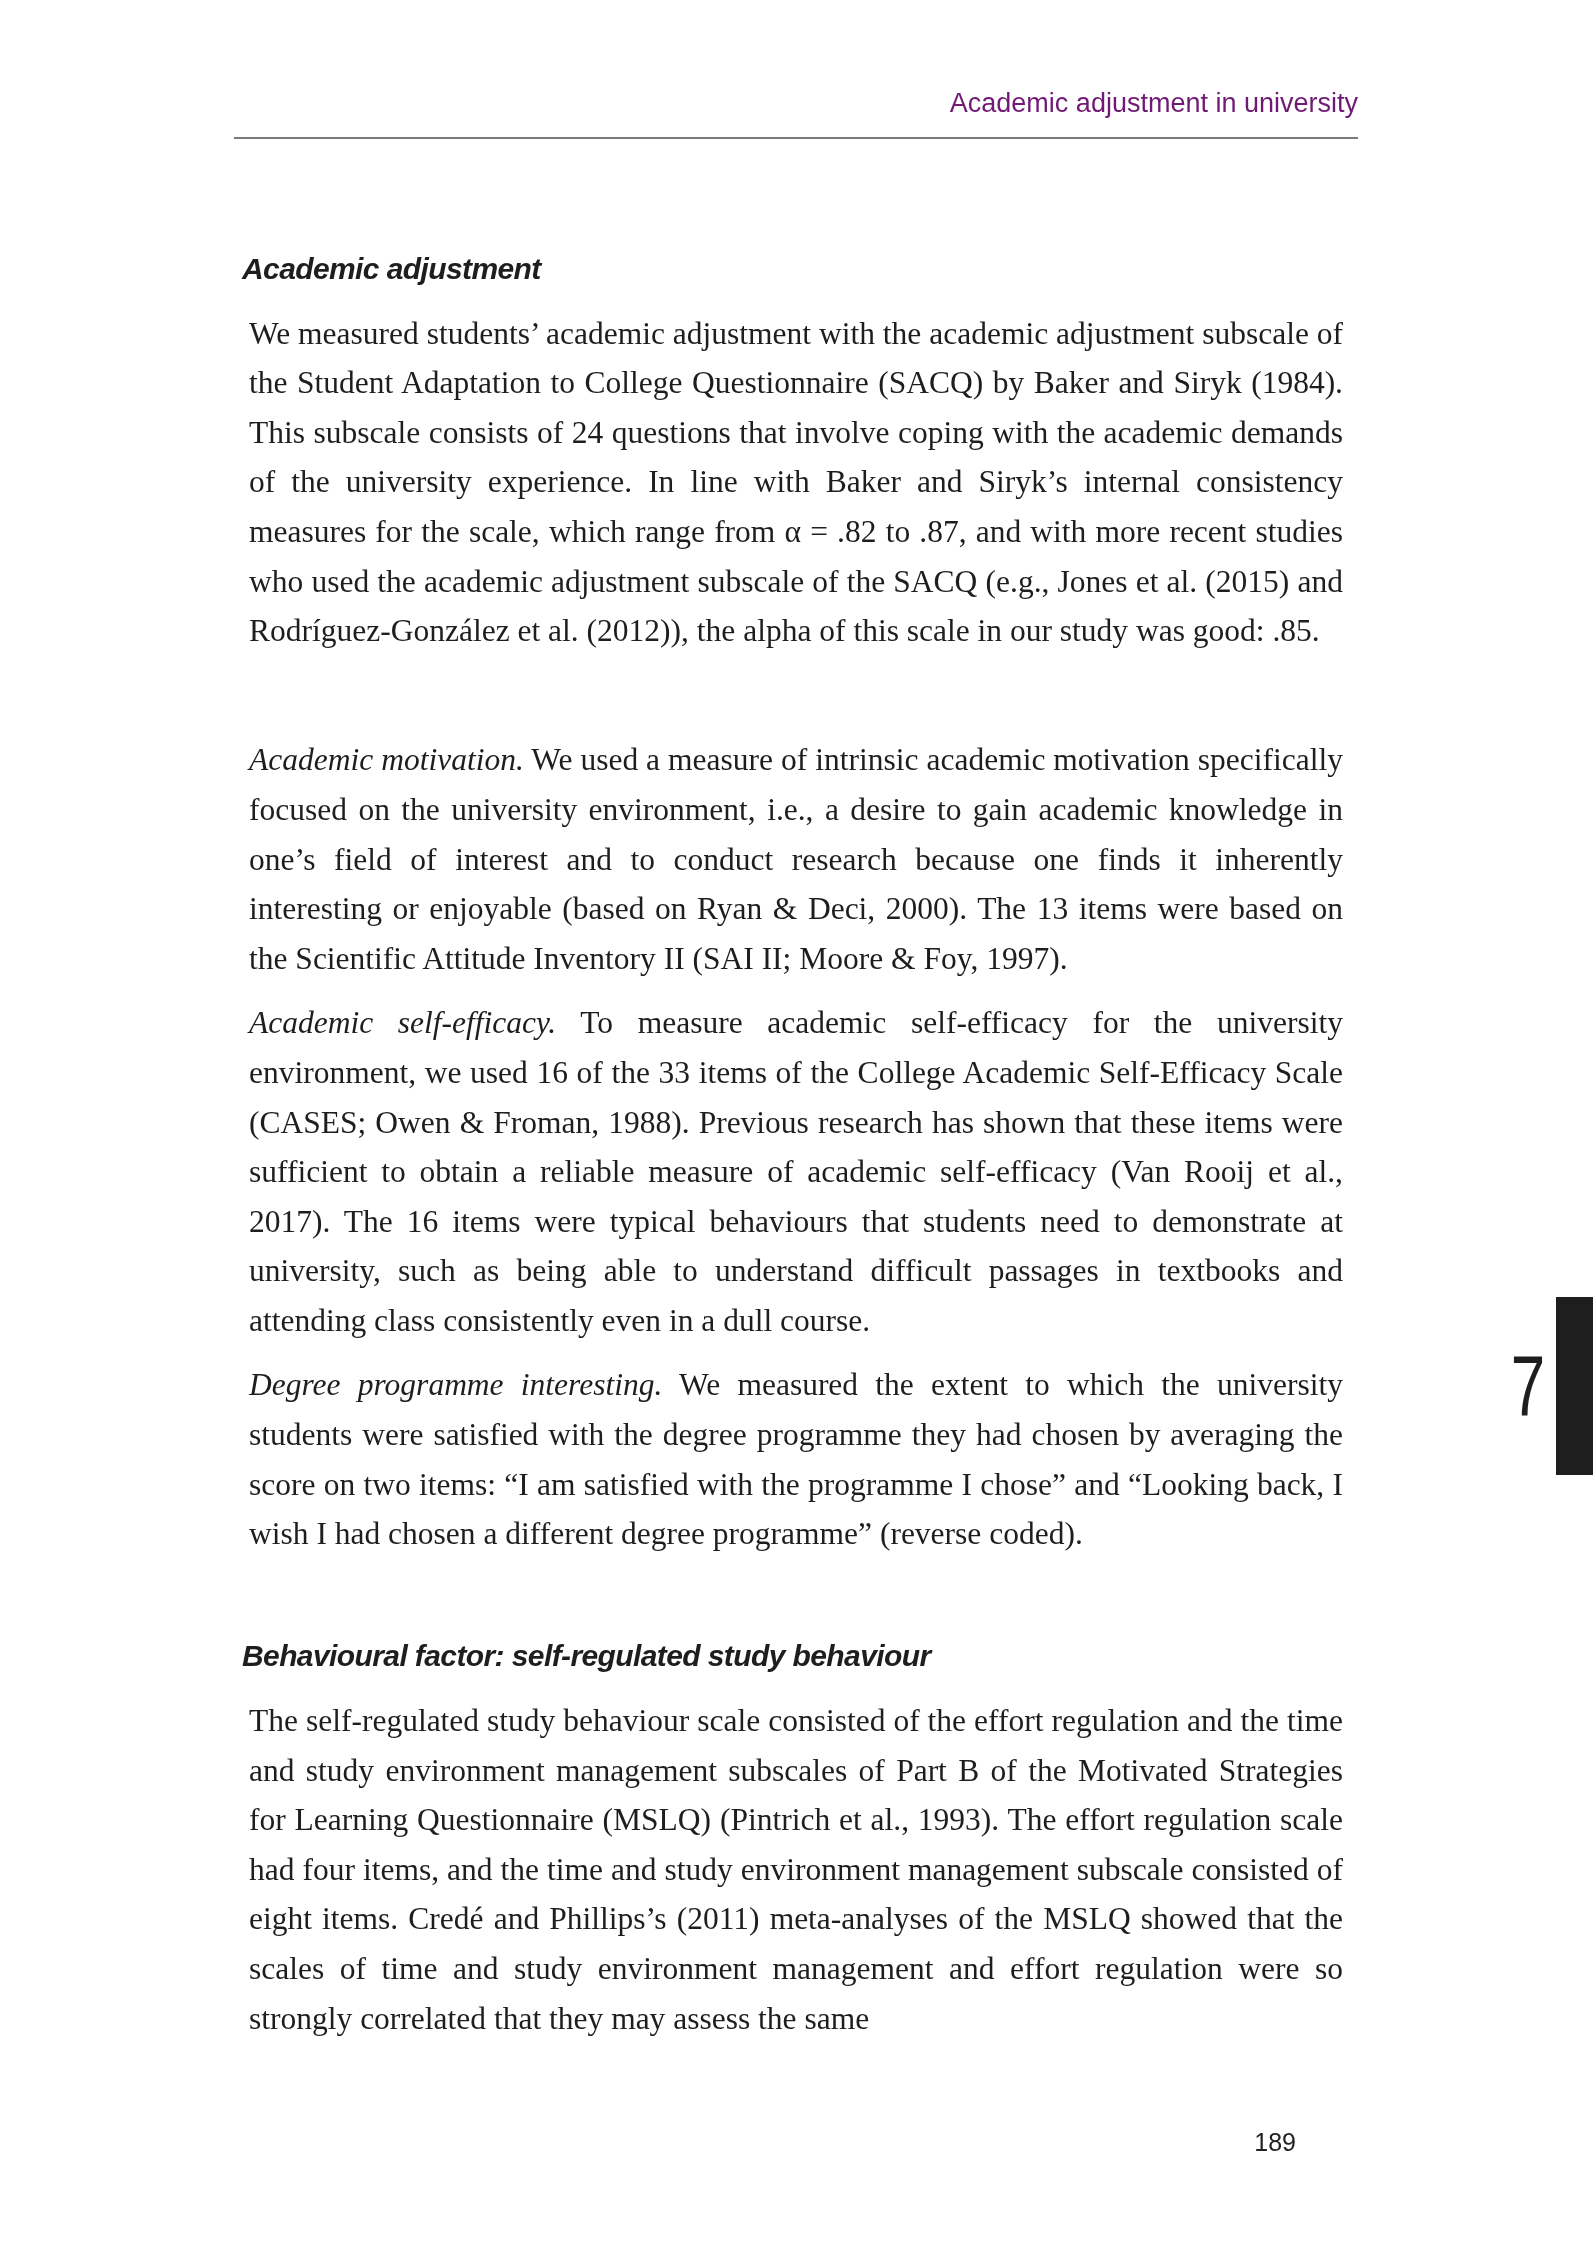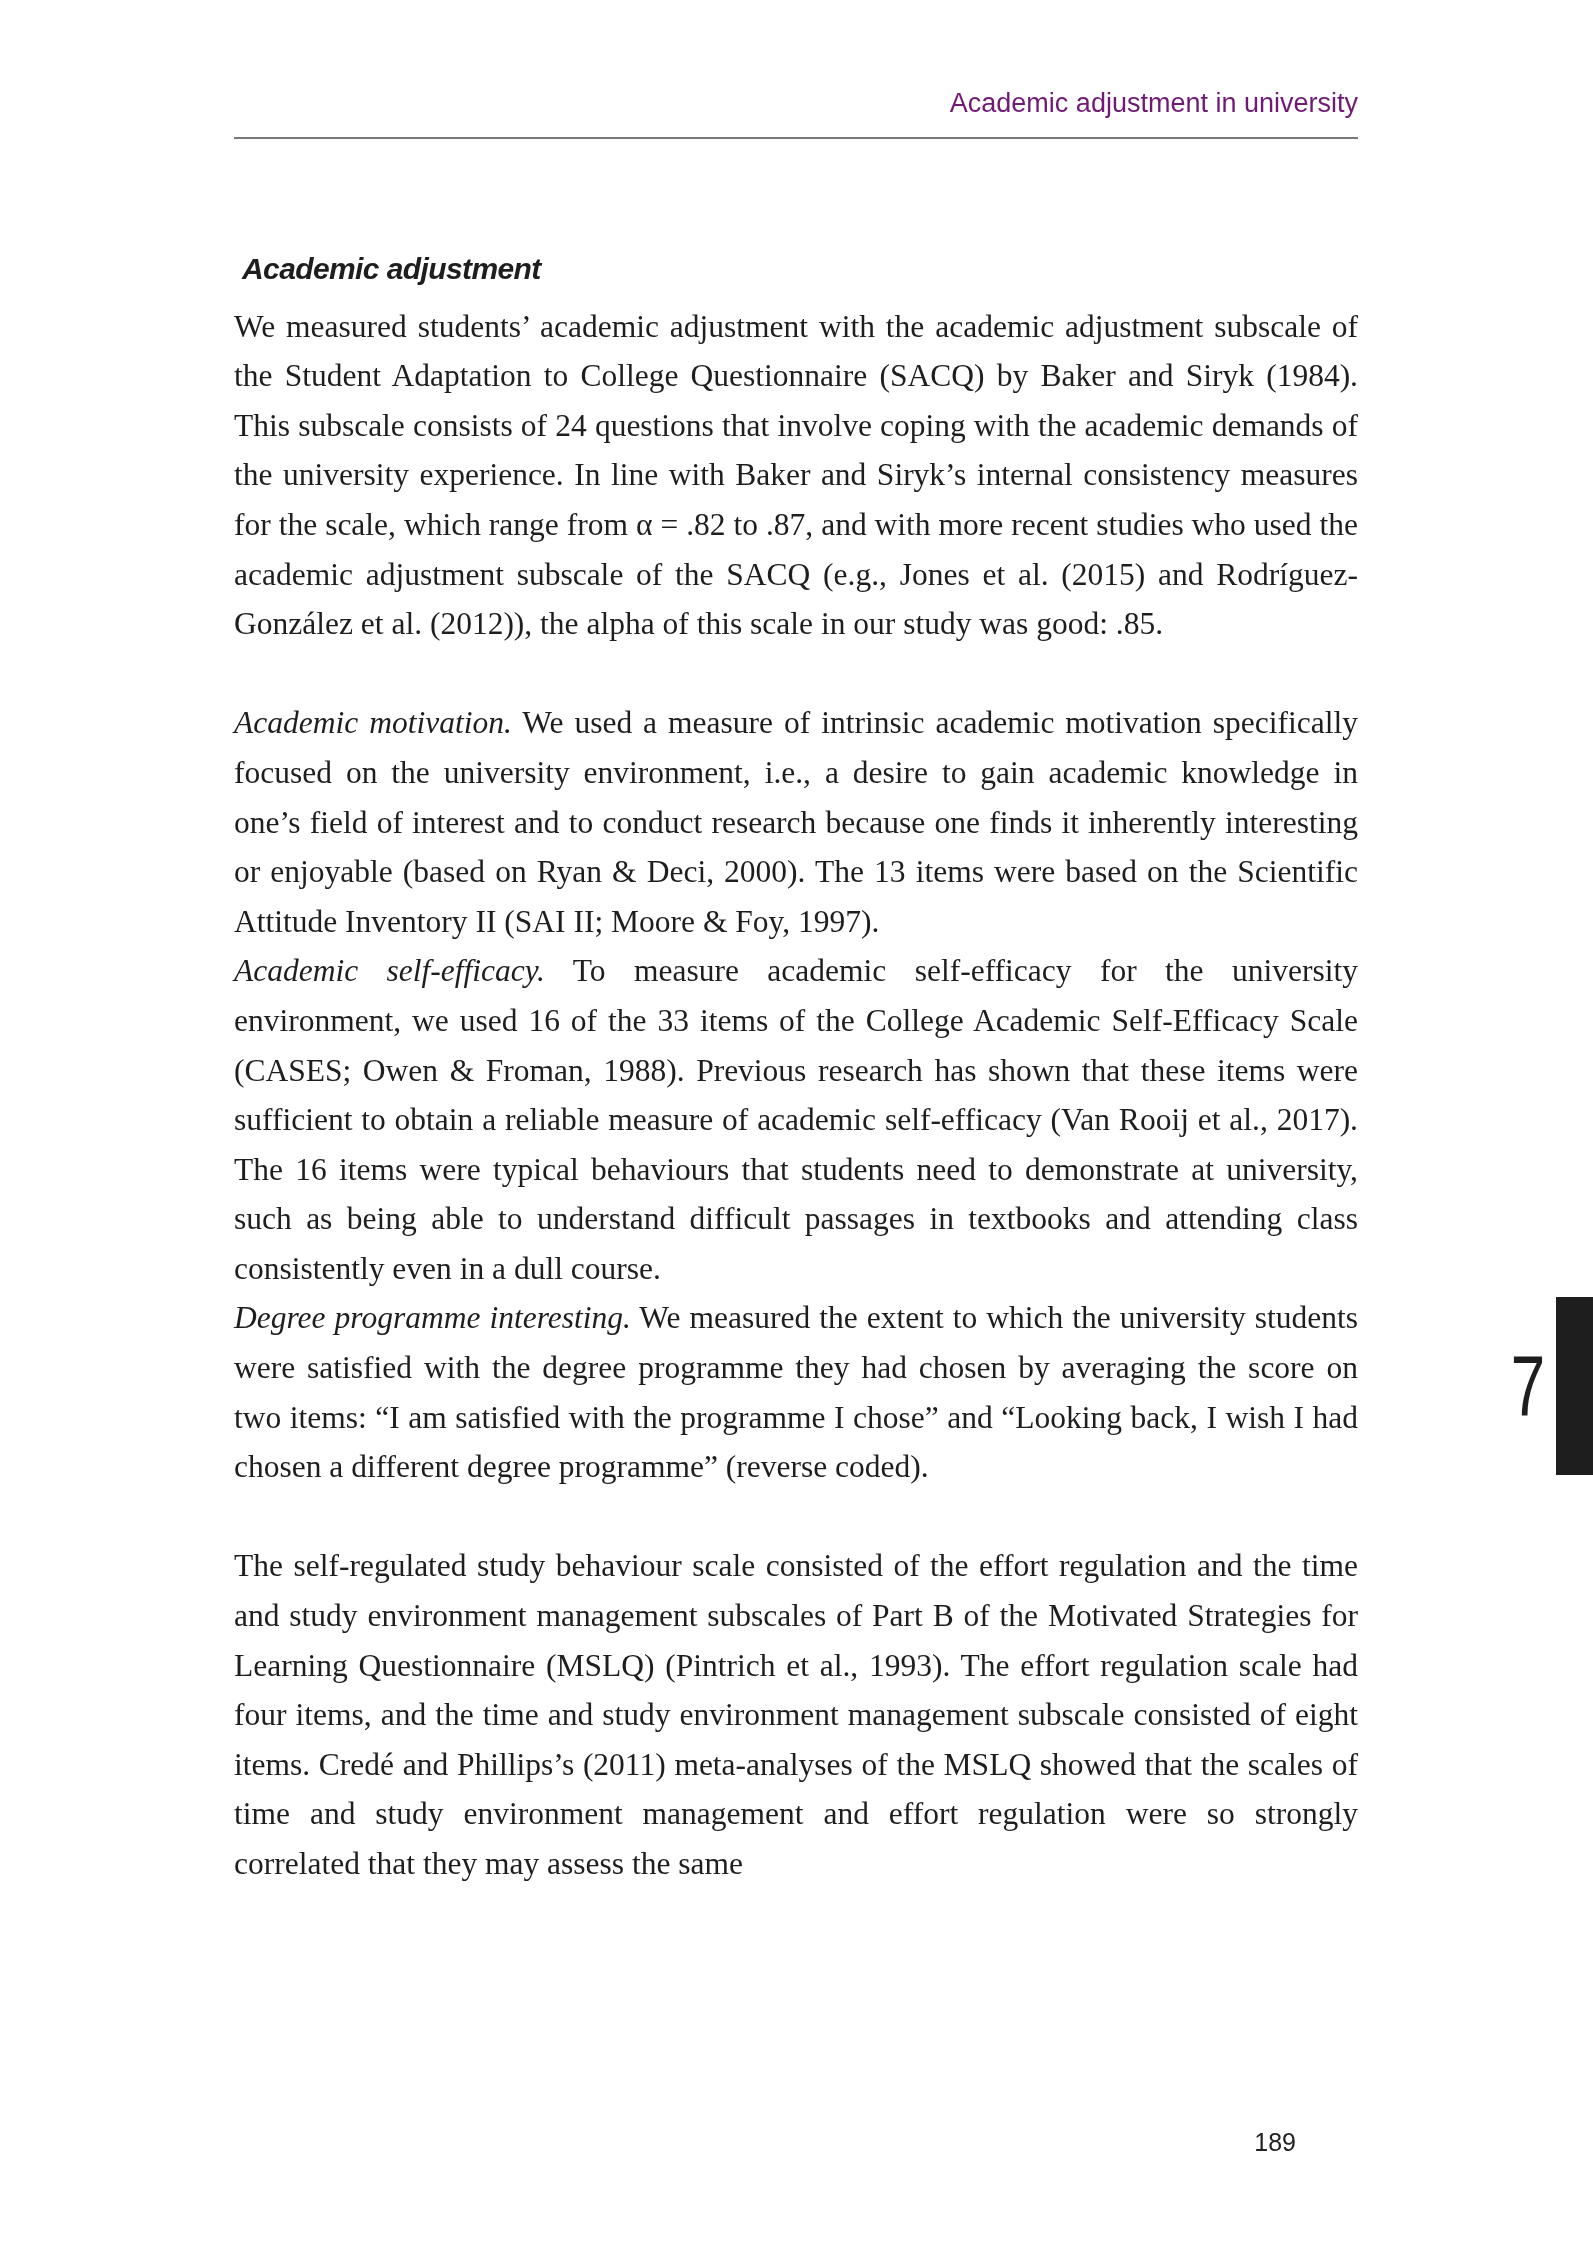--- a/index.html
+++ b/index.html
@@ -2,21 +2,21 @@
 <html><head>
 <meta charset="utf-8">
 <style>
   html, body { margin:0; padding:0; background:#ffffff; }
   body { width:1593px; height:2250px; position:relative; overflow:hidden; color:#1e1e1e; }
   .running-head { position:absolute; left:234px; top:88px; width:1124px; text-align:right;
     font-family:"Liberation Sans", sans-serif; font-size:27px; color:#701a75; }
   .rule { position:absolute; left:234px; top:137px; width:1124px; height:0; border-top:2px solid #7a7a7a; }
   .body-text { position:absolute; left:234px; top:236px; width:1124px;
     font-family:"Liberation Serif", serif; font-size:31.5px; line-height:49.6px; color:#1e1e1e; }
-  .body-text p { margin:0; text-align:justify; text-align-last:left; }
+  .body-text p { margin:15px; text-align:justify; text-align-last:left; }
   .heading { font-family:"Liberation Sans", sans-serif; font-style:italic; font-weight:bold;
     font-size:30px; letter-spacing:-0.6px; line-height:49.6px; margin:8px; color:#1e1e1e; }
   .gap { height:49.6px; }
   .run-in { font-style:italic; }
   .chapter-tab { position:absolute; left:1556px; top:1297px; width:37px; height:178px; background:#1e1e1e; }
   .chapter-num { position:absolute; left:1503px; top:1335px; width:50px; text-align:center;
     font-family:"Liberation Sans", sans-serif; font-size:86px; font-weight:normal; line-height:100px; color:#1e1e1e;
     transform:scaleX(0.72); }
   .folio { position:absolute; left:1196px; top:2128px; width:100px; text-align:right;
     font-family:"Liberation Sans", sans-serif; font-size:25px; color:#222; }
@@ -30,19 +30,20 @@
 <div class="body-text">
   <h3 class="heading">Academic adjustment</h3>
   <p><span>We measured students’ academic adjustment with the academic adjustment subscale of the Student Adaptation to College Questionnaire (SACQ) by Baker and Siryk (1984). This subscale consists of 24 questions that involve coping with the academic demands of the university experience. In line with Baker and Siryk’s internal consistency measures for the scale, which range from α = .82 to .87, and with more recent studies who used the academic adjustment subscale of the SACQ (e.g., Jones et al. (2015) and Rodríguez-González et al. (2012)), the alpha of this scale in our study was good: .85.</span></p>
   <div class="gap"></div>
 
   <p><span class="run-in">Academic motivation.</span><span> We used a measure of intrinsic academic motivation specifically focused on the university environment, i.e., a desire to gain academic knowledge in one’s field of interest and to conduct research because one finds it inherently interesting or enjoyable (based on Ryan &amp; Deci, 2000). The 13 items were based on the Scientific Attitude Inventory II (SAI II; Moore &amp; Foy, 1997).</span></p>
   <p><span class="run-in">Academic self-efficacy.</span><span> To measure academic self-efficacy for the university environment, we used 16 of the 33 items of the College Academic Self-Efficacy Scale (CASES; Owen &amp; Froman, 1988). Previous research has shown that these items were sufficient to obtain a reliable measure of academic self-efficacy (Van Rooij et al., 2017). The 16 items were typical behaviours that students need to demonstrate at university, such as being able to understand difficult passages in textbooks and attending class consistently even in a dull course.</span></p>
   <p><span class="run-in">Degree programme interesting.</span><span> We measured the extent to which the university students were satisfied with the degree programme they had chosen by averaging the score on two items: “I am satisfied with the programme I chose” and “Looking back, I wish I had chosen a different degree programme” (reverse coded).</span></p>
   <div class="gap"></div>
 
+  <h3 class="heading">Behavioural factor: self-regulated study behaviour</h3>
   <p><span>The self-regulated study behaviour scale consisted of the effort regulation and the time and study environment management subscales of Part B of the Motivated Strategies for Learning Questionnaire (MSLQ) (Pintrich et al., 1993). The effort regulation scale had four items, and the time and study environment management subscale consisted of eight items. Credé and Phillips’s (2011) meta-analyses of the MSLQ showed that the scales of time and study environment management and effort regulation were so strongly correlated that they may assess the same</span></p>
 </div>
 
 <div class="chapter-num">7</div>
 <div class="chapter-tab"></div>
 
 <div class="folio">189</div>
 
 </body></html>

